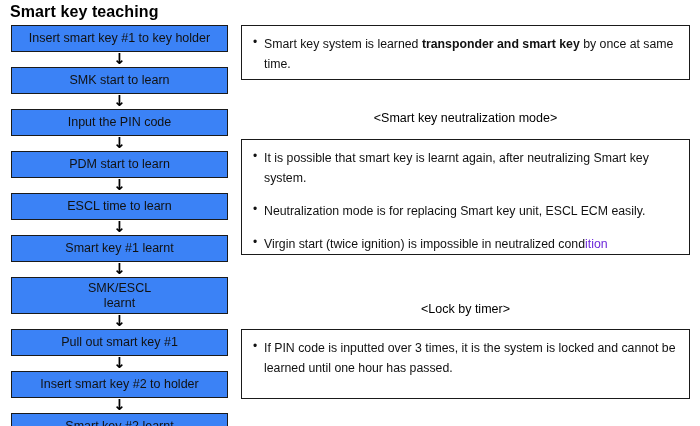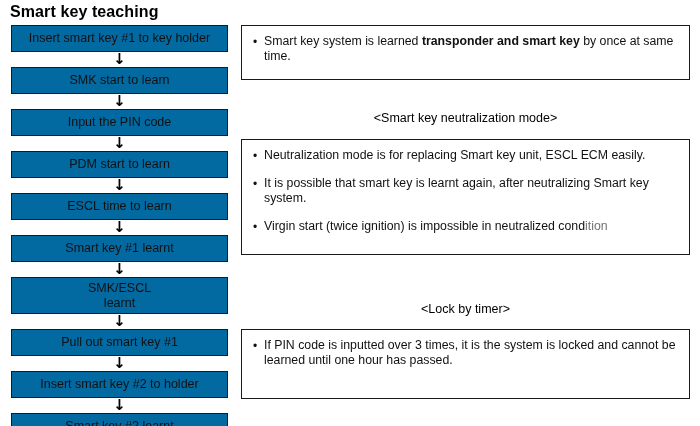--- a/index.html
+++ b/index.html
@@ -32,21 +32,21 @@
   #flow-column {
     position: absolute;
     left: 11px;
     top: 25px;
     width: 217px;
   }
   .flow-step {
     box-sizing: border-box;
     width: 217px;
     border: 1px solid #1a1a1a;
-    background: #0369a1;
+    background: #3b82f6;
     display: flex;
     align-items: center;
     justify-content: center;
     text-align: center;
     font-size: 12.5px;
     line-height: 15px;
     color: #111111;
   }
   .flow-step.one-line { height: 27px; }
   .flow-step.two-line { height: 37px; }
@@ -80,34 +80,34 @@
     box-sizing: border-box;
     width: 449px;
     border: 1px solid #1a1a1a;
     background: #ffffff;
     padding: 8px 10px 8px 10px;
   }
   .note-line {
     position: relative;
     padding-left: 12px;
     font-size: 12.3px;
-    line-height: 15px;
+    line-height: 20px;
     color: #111111;
   }
   .note-line::before {
     content: "\2022";
     position: absolute;
     left: 1px;
     top: 0;
     font-size: 12px;
     line-height: 16px;
   }
   .note-line + .note-line { margin-top: 13px; }
   .note-line b { font-weight: bold; }
-  .tint { color: #737373; }
+  .tint { color: #6d28d9; }
 
   .section-heading {
     text-align: center;
     font-size: 12.5px;
     font-weight: normal;
     line-height: 16px;
     white-space: nowrap;
   }
 
   #panel-smartkey-intro { height: 55px; }
@@ -181,22 +181,22 @@
 
   <div id="panel-smartkey-intro" class="note-panel">
     <div class="note-line">
       <span>Smart key system is learned </span><b>transponder and smart key</b><span> by once at same  time.</span>
     </div>
   </div>
 
   <div id="heading-neutralization" class="section-heading">&lt;Smart key neutralization mode&gt;</div>
 
   <div id="panel-neutralization" class="note-panel">
+    <div class="note-line">It is possible that smart key is learnt again, after neutralizing Smart key system.</div>
     <div class="note-line">Neutralization mode is for replacing Smart key unit, ESCL ECM easily.</div>
-    <div class="note-line">It is possible that smart key is learnt again, after neutralizing Smart key system.</div>
     <div class="note-line">
       <span>Virgin start (twice ignition) is impossible in neutralized cond</span><span class="tint">ition</span>
     </div>
   </div>
 
   <div id="heading-lock-by-timer" class="section-heading">&lt;Lock by timer&gt;</div>
 
   <div id="panel-lock-by-timer" class="note-panel">
     <div class="note-line">If PIN code is inputted over 3 times, it is the system is locked and cannot be learned until one hour has passed.</div>
   </div>

